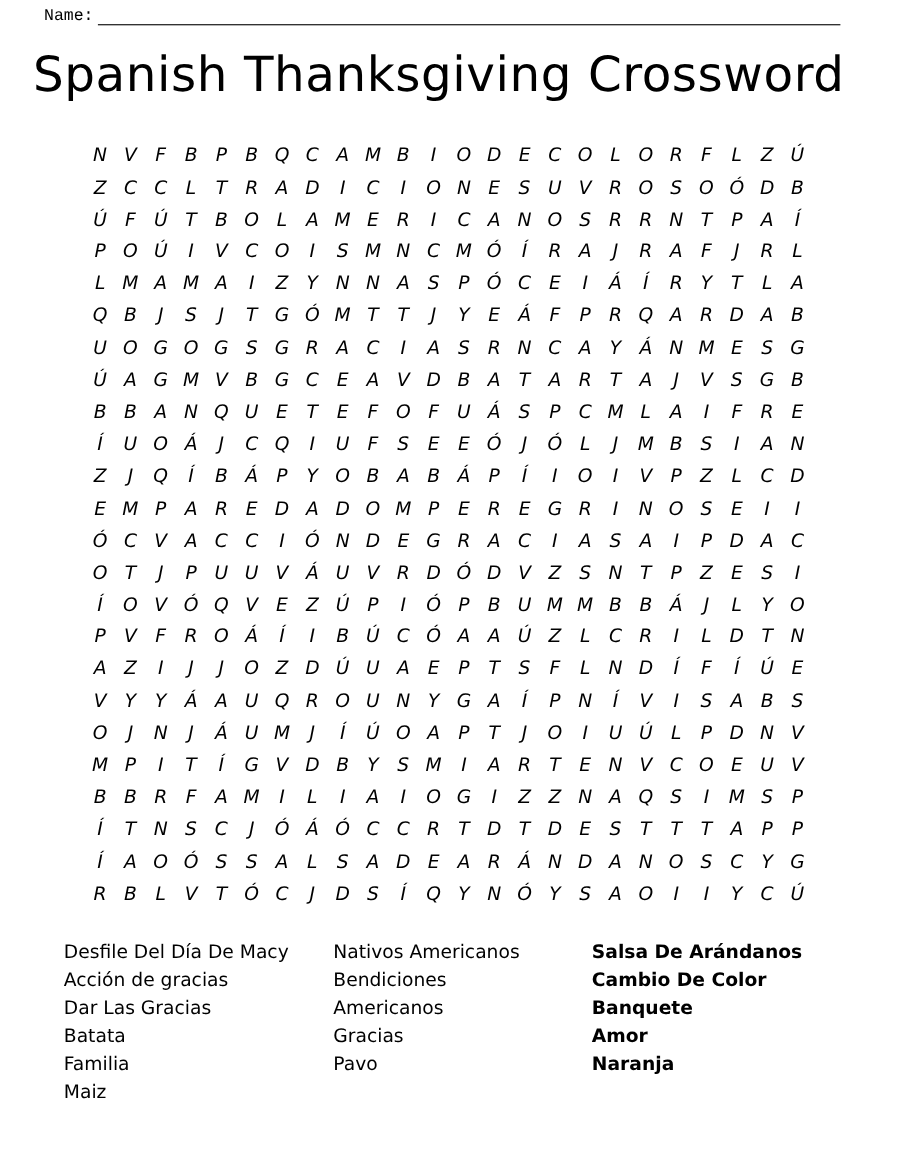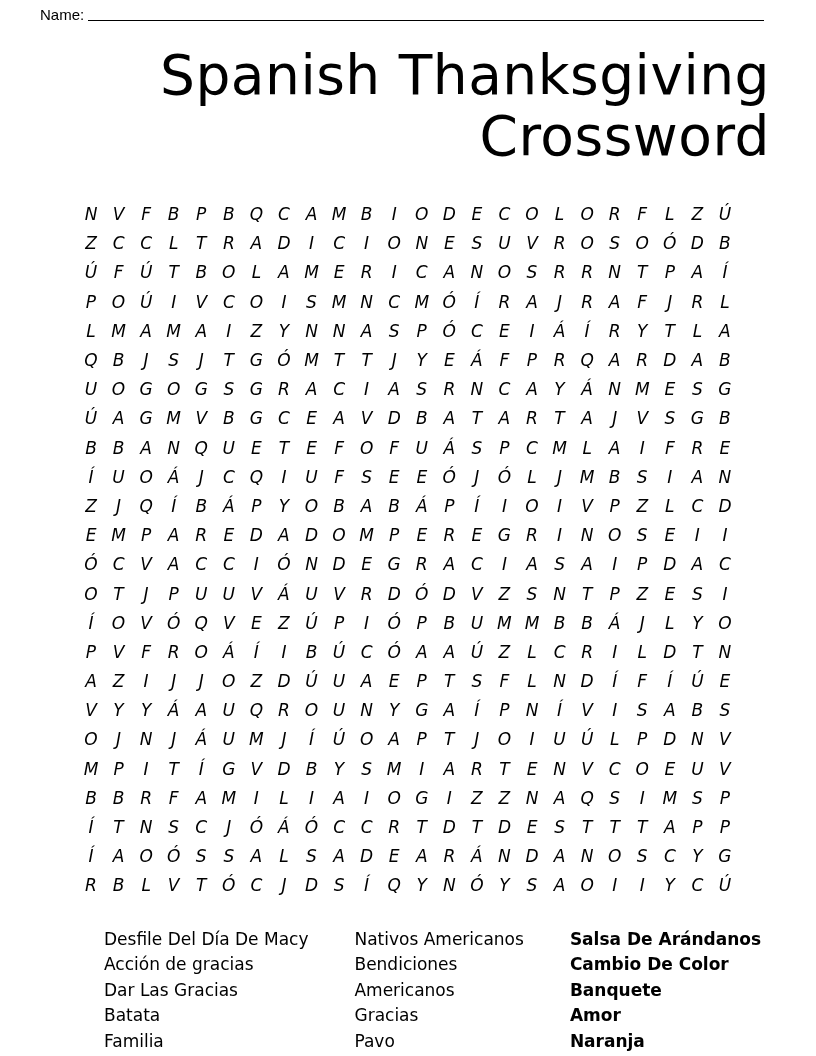--- a/index.html
+++ b/index.html
@@ -17,41 +17,41 @@
   }
   .page {
     width: 816px;
     height: 1056px;
     box-sizing: border-box;
     padding: 0;
     position: relative;
   }
   .name-row {
     display: flex;
-    align-items: flex-start;
+    align-items: flex-end;
     padding: 6px 52px 0 40px;
     font-size: 15px;
-    font-family: Liberation Sans, sans-serif;
+    font-family: Liberation Mono, monospace;
   }
   .name-label {
     white-space: nowrap;
     padding-right: 4px;
   }
   .name-line {
     flex: 1;
     border-bottom: 1px solid #000;
     height: 14px;
   }
   .title {
-    text-align: right;
+    text-align: left;
     font-family: "DejaVu Sans", sans-serif;
-    font-size: 55px;
+    font-size: 44px;
     font-weight: normal;
     letter-spacing: 0.5px;
-    margin: 22px 16px 0 0;
+    margin: 22px 4px 0 0;
     padding: 0 30px;
     line-height: 1.1;
   }
   .grid {
     margin: 34px auto 0 auto;
     width: 660px;
     display: flex;
     flex-direction: column;
     gap: 0;
   }
@@ -72,21 +72,20 @@
   .words {
     margin: 26px auto 0 auto;
     width: 700px;
     display: flex;
     justify-content: flex-start;
     font-family: "DejaVu Sans", sans-serif;
   }
   .word-col {
     display: flex;
     flex-direction: column;
-    margin-left: 46px;
   }
   .word-col.c1 { width: 245px; }
   .word-col.c2 { width: 235px; }
   .word-col.c3 { width: 220px; font-weight: bold; }
   .word {
     font-size: 17px;
     line-height: 25.5px;
     white-space: nowrap;
   }
 </style>

